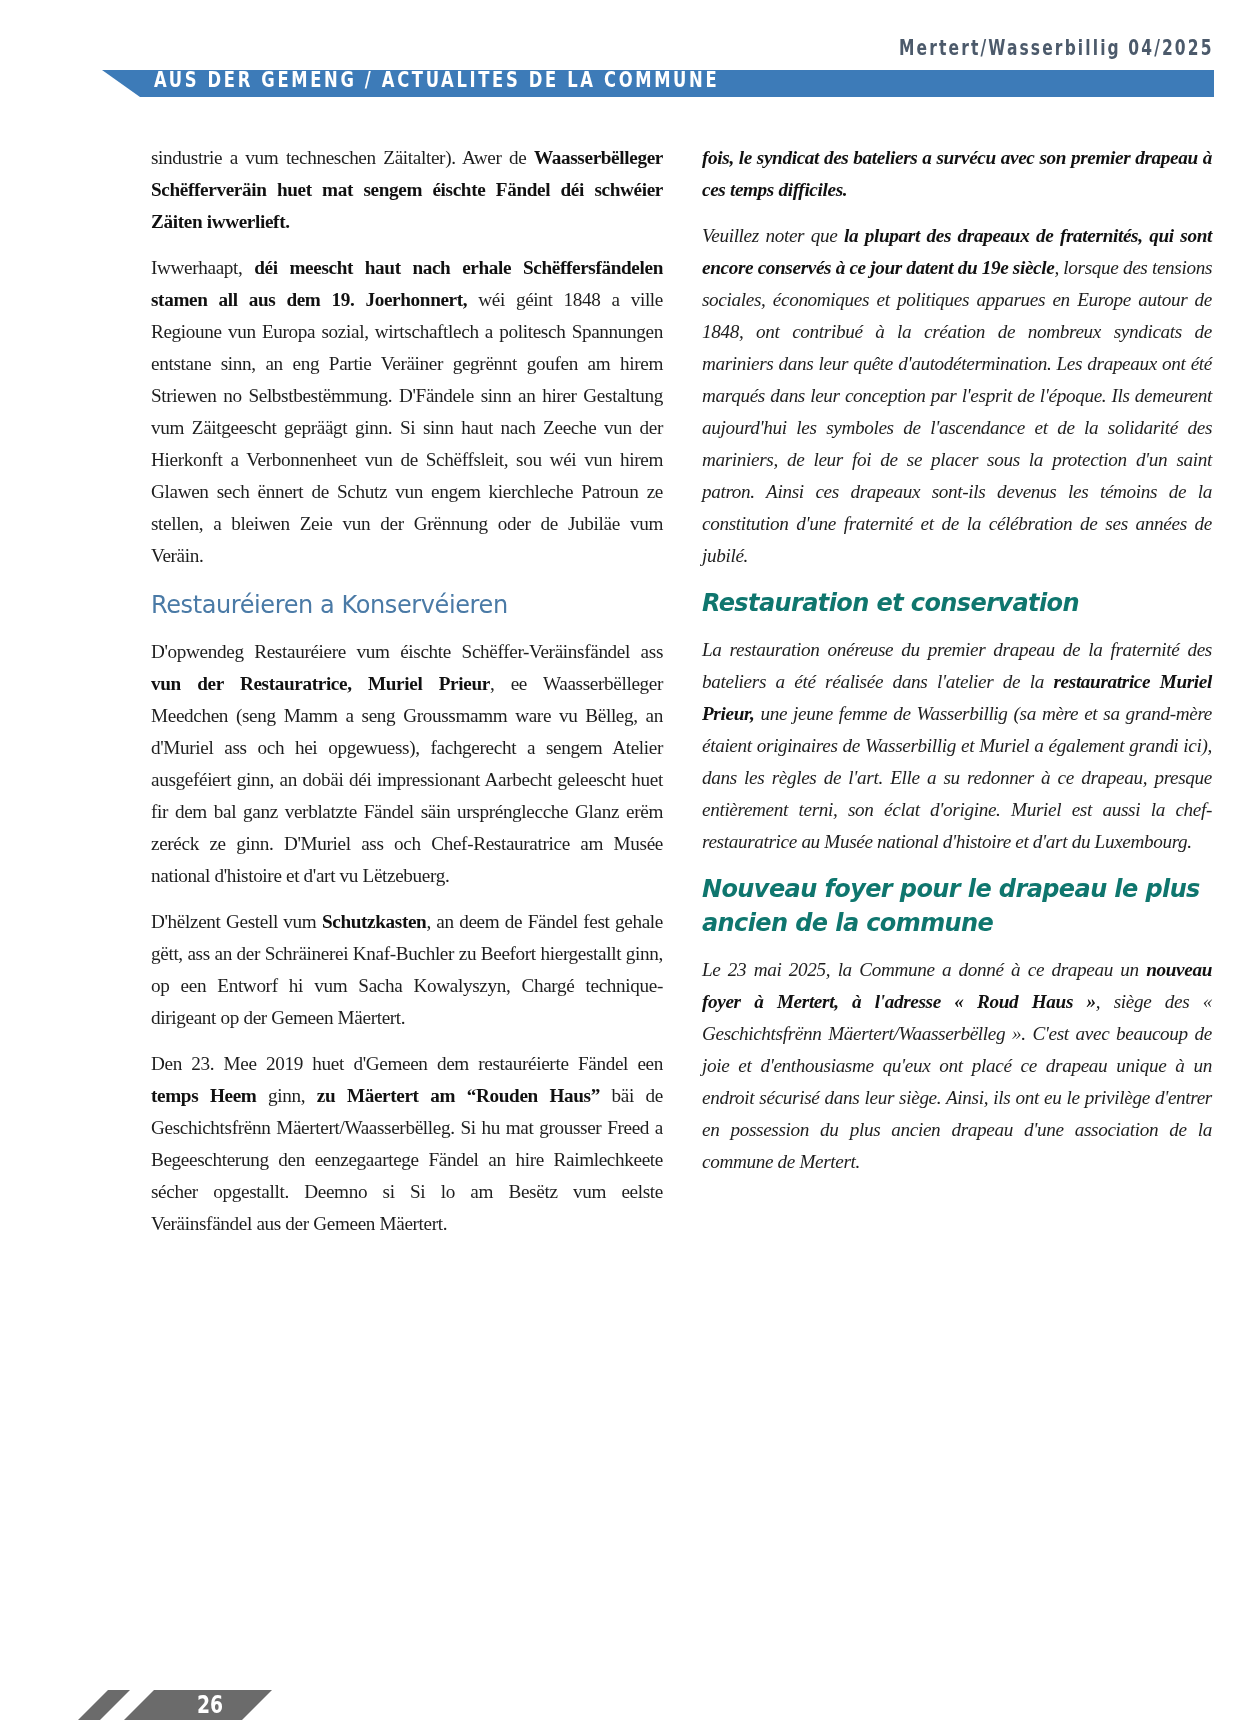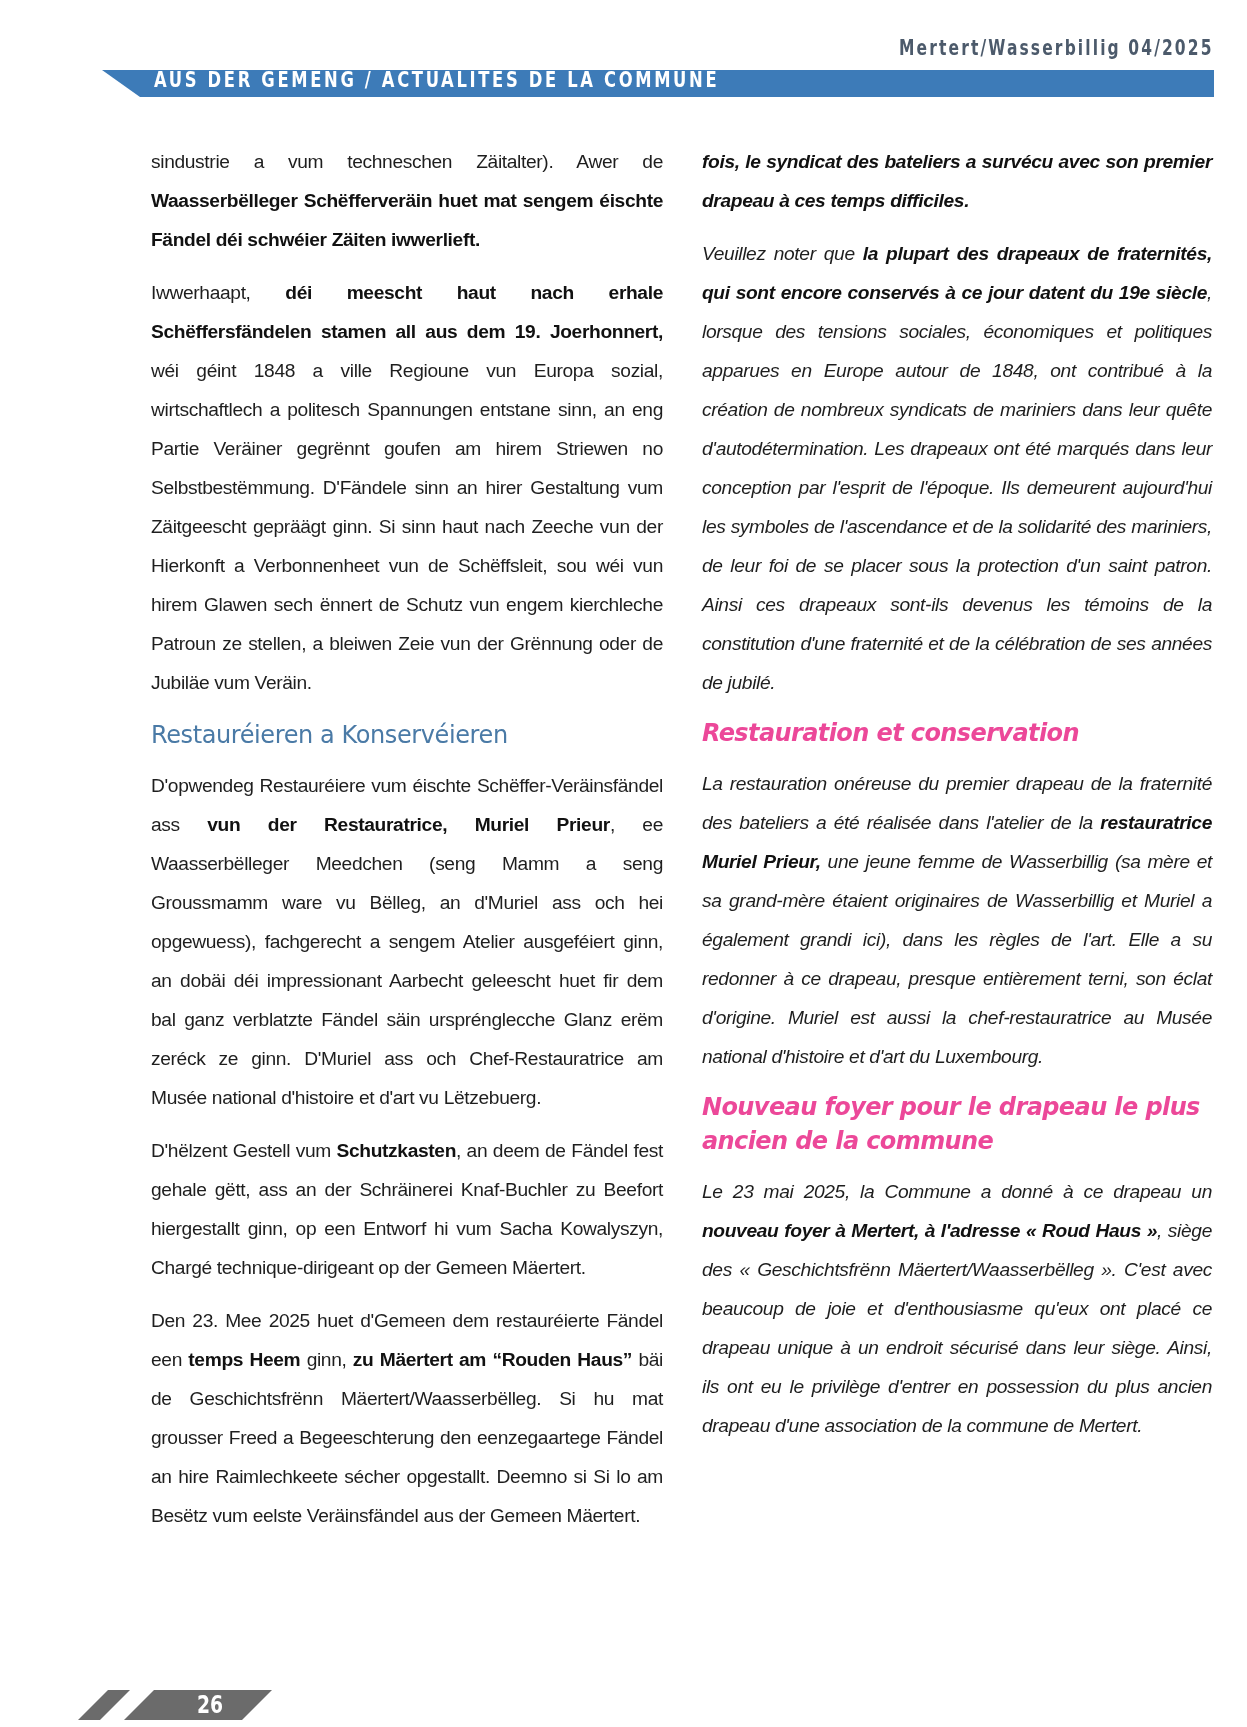--- a/index.html
+++ b/index.html
@@ -21,32 +21,32 @@
   .banner-text {
     position: absolute; left: 154px; top: 68px;
     font-family: "DejaVu Sans", sans-serif; font-weight: bold;
     font-size: 21px; letter-spacing: 3.4px; color: #ffffff;
     transform: scaleX(0.78); transform-origin: left center; white-space: nowrap;
   }
   .col { position: absolute; top: 142px; width: 512px; }
   .col.left { left: 151px; }
   .col.right { left: 702px; width: 510px; }
   .col p {
-    margin: 0 0 14px 0; font-size: 19.2px; line-height: 39px; text-align: justify;
-    font-family: Liberation Sans, sans-serif; letter-spacing: -0.35px;
+    margin: 0 0 14px 0; font-size: 19.2px; line-height: 32px; text-align: justify;
+    font-family: Liberation Serif, serif; letter-spacing: -0.35px;
   }
   .col.right p { font-style: italic; }
   .col b { font-weight: bold; color: #111; }
   .h-lb {
     margin: 16px 0 14px 0; font-size: 24px; line-height: 34px; font-weight: normal;
     color: #4a7aa6; font-family: "DejaVu Sans", sans-serif; letter-spacing: -0.4px;
   }
   .h-fr {
     margin: 4px 0 14px 0; font-size: 24px; line-height: 34px; font-weight: bold; font-style: italic;
-    color: #ec4899; font-family: "DejaVu Sans", sans-serif; letter-spacing: -0.6px;
+    color: #0f766e; font-family: "DejaVu Sans", sans-serif; letter-spacing: -0.6px;
   }
   .footer { position: absolute; left: 78px; top: 1690px; width: 200px; height: 30px; }
   .foot-a { position: absolute; left: 0; top: 0; width: 52px; height: 30px; background: #6b6b6b;
     clip-path: polygon(30px 0, 52px 0, 22px 30px, 0 30px); }
   .foot-b { position: absolute; left: 46px; top: 0; width: 148px; height: 30px; background: #6b6b6b;
     clip-path: polygon(30px 0, 148px 0, 118px 30px, 0 30px); }
   .pagenum { position: absolute; left: 102px; top: 0px; width: 60px; text-align: center;
     font-weight: bold; font-size: 25px; line-height: 30px; color: #ffffff;
     transform: scaleX(0.75); }
 </style>
@@ -65,21 +65,21 @@
     <span>Iwwerhaapt, </span><b>déi meescht haut nach erhale Schëffersfändelen stamen all aus dem 19. Joerhonnert,</b><span> wéi géint 1848 a ville Regioune vun Europa sozial, wirtschaftlech a politesch Spannungen entstane sinn, an eng Partie Veräiner gegrënnt goufen am hirem Striewen no Selbstbestëmmung. D'Fändele sinn an hirer Gestaltung vum Zäitgeescht gepräägt ginn. Si sinn haut nach Zeeche vun der Hierkonft a Verbonnenheet vun de Schëffsleit, sou wéi vun hirem Glawen sech ënnert de Schutz vun engem kierchleche Patroun ze stellen, a bleiwen Zeie vun der Grënnung oder de Jubiläe vum Veräin.</span>
   </p>
   <div class="h-lb">Restauréieren a Konservéieren</div>
   <p>
     <span>D'opwendeg Restauréiere vum éischte Schëffer-Veräinsfändel ass </span><b>vun der Restauratrice, Muriel Prieur</b><span>, ee Waasserbëlleger Meedchen (seng Mamm a seng Groussmamm ware vu Bëlleg, an d'Muriel ass och hei opgewuess), fachgerecht a sengem Atelier ausgeféiert ginn, an dobäi déi impressionant Aarbecht geleescht huet fir dem bal ganz verblatzte Fändel säin ursprénglecche Glanz erëm zeréck ze ginn. D'Muriel ass och Chef-Restauratrice am Musée national d'histoire et d'art vu Lëtzebuerg.</span>
   </p>
   <p>
     <span>D'hëlzent Gestell vum </span><b>Schutzkasten</b><span>, an deem de Fändel fest gehale gëtt, ass an der Schräinerei Knaf-Buchler zu Beefort hiergestallt ginn, op een Entworf hi vum Sacha Kowalyszyn, Chargé technique-dirigeant op der Gemeen Mäertert.</span>
   </p>
   <p>
-    <span>Den 23. Mee 2025 huet d'Gemeen dem restauréierte Fändel een </span><b>temps Heem</b><span> ginn, </span><b>zu Mäertert am “Rouden Haus”</b><span> bäi de Geschichtsfrënn Mäertert/Waasserbëlleg. Si hu mat grousser Freed a Begeeschterung den eenzegaartege Fändel an hire Raimlechkeete sécher opgestallt. Deemno si Si lo am Besëtz vum eelste Veräinsfändel aus der Gemeen Mäertert.</span>
+    <span>Den 23. Mee 2019 huet d'Gemeen dem restauréierte Fändel een </span><b>temps Heem</b><span> ginn, </span><b>zu Mäertert am “Rouden Haus”</b><span> bäi de Geschichtsfrënn Mäertert/Waasserbëlleg. Si hu mat grousser Freed a Begeeschterung den eenzegaartege Fändel an hire Raimlechkeete sécher opgestallt. Deemno si Si lo am Besëtz vum eelste Veräinsfändel aus der Gemeen Mäertert.</span>
   </p>
 </div>
 
 <div class="col right">
   <p>
     <b>fois, le syndicat des bateliers a survécu avec son premier drapeau à ces temps difficiles.</b>
   </p>
   <p>
     <span>Veuillez noter que </span><b>la plupart des drapeaux de fraternités, qui sont encore conservés à ce jour datent du 19e siècle</b><span>, lorsque des tensions sociales, économiques et politiques apparues en Europe autour de 1848, ont contribué à la création de nombreux syndicats de mariniers dans leur quête d'autodétermination. Les drapeaux ont été marqués dans leur conception par l'esprit de l'époque. Ils demeurent aujourd'hui les symboles de l'ascendance et de la solidarité des mariniers, de leur foi de se placer sous la protection d'un saint patron. Ainsi ces drapeaux sont-ils devenus les témoins de la constitution d'une fraternité et de la célébration de ses années de jubilé.</span>
   </p>

